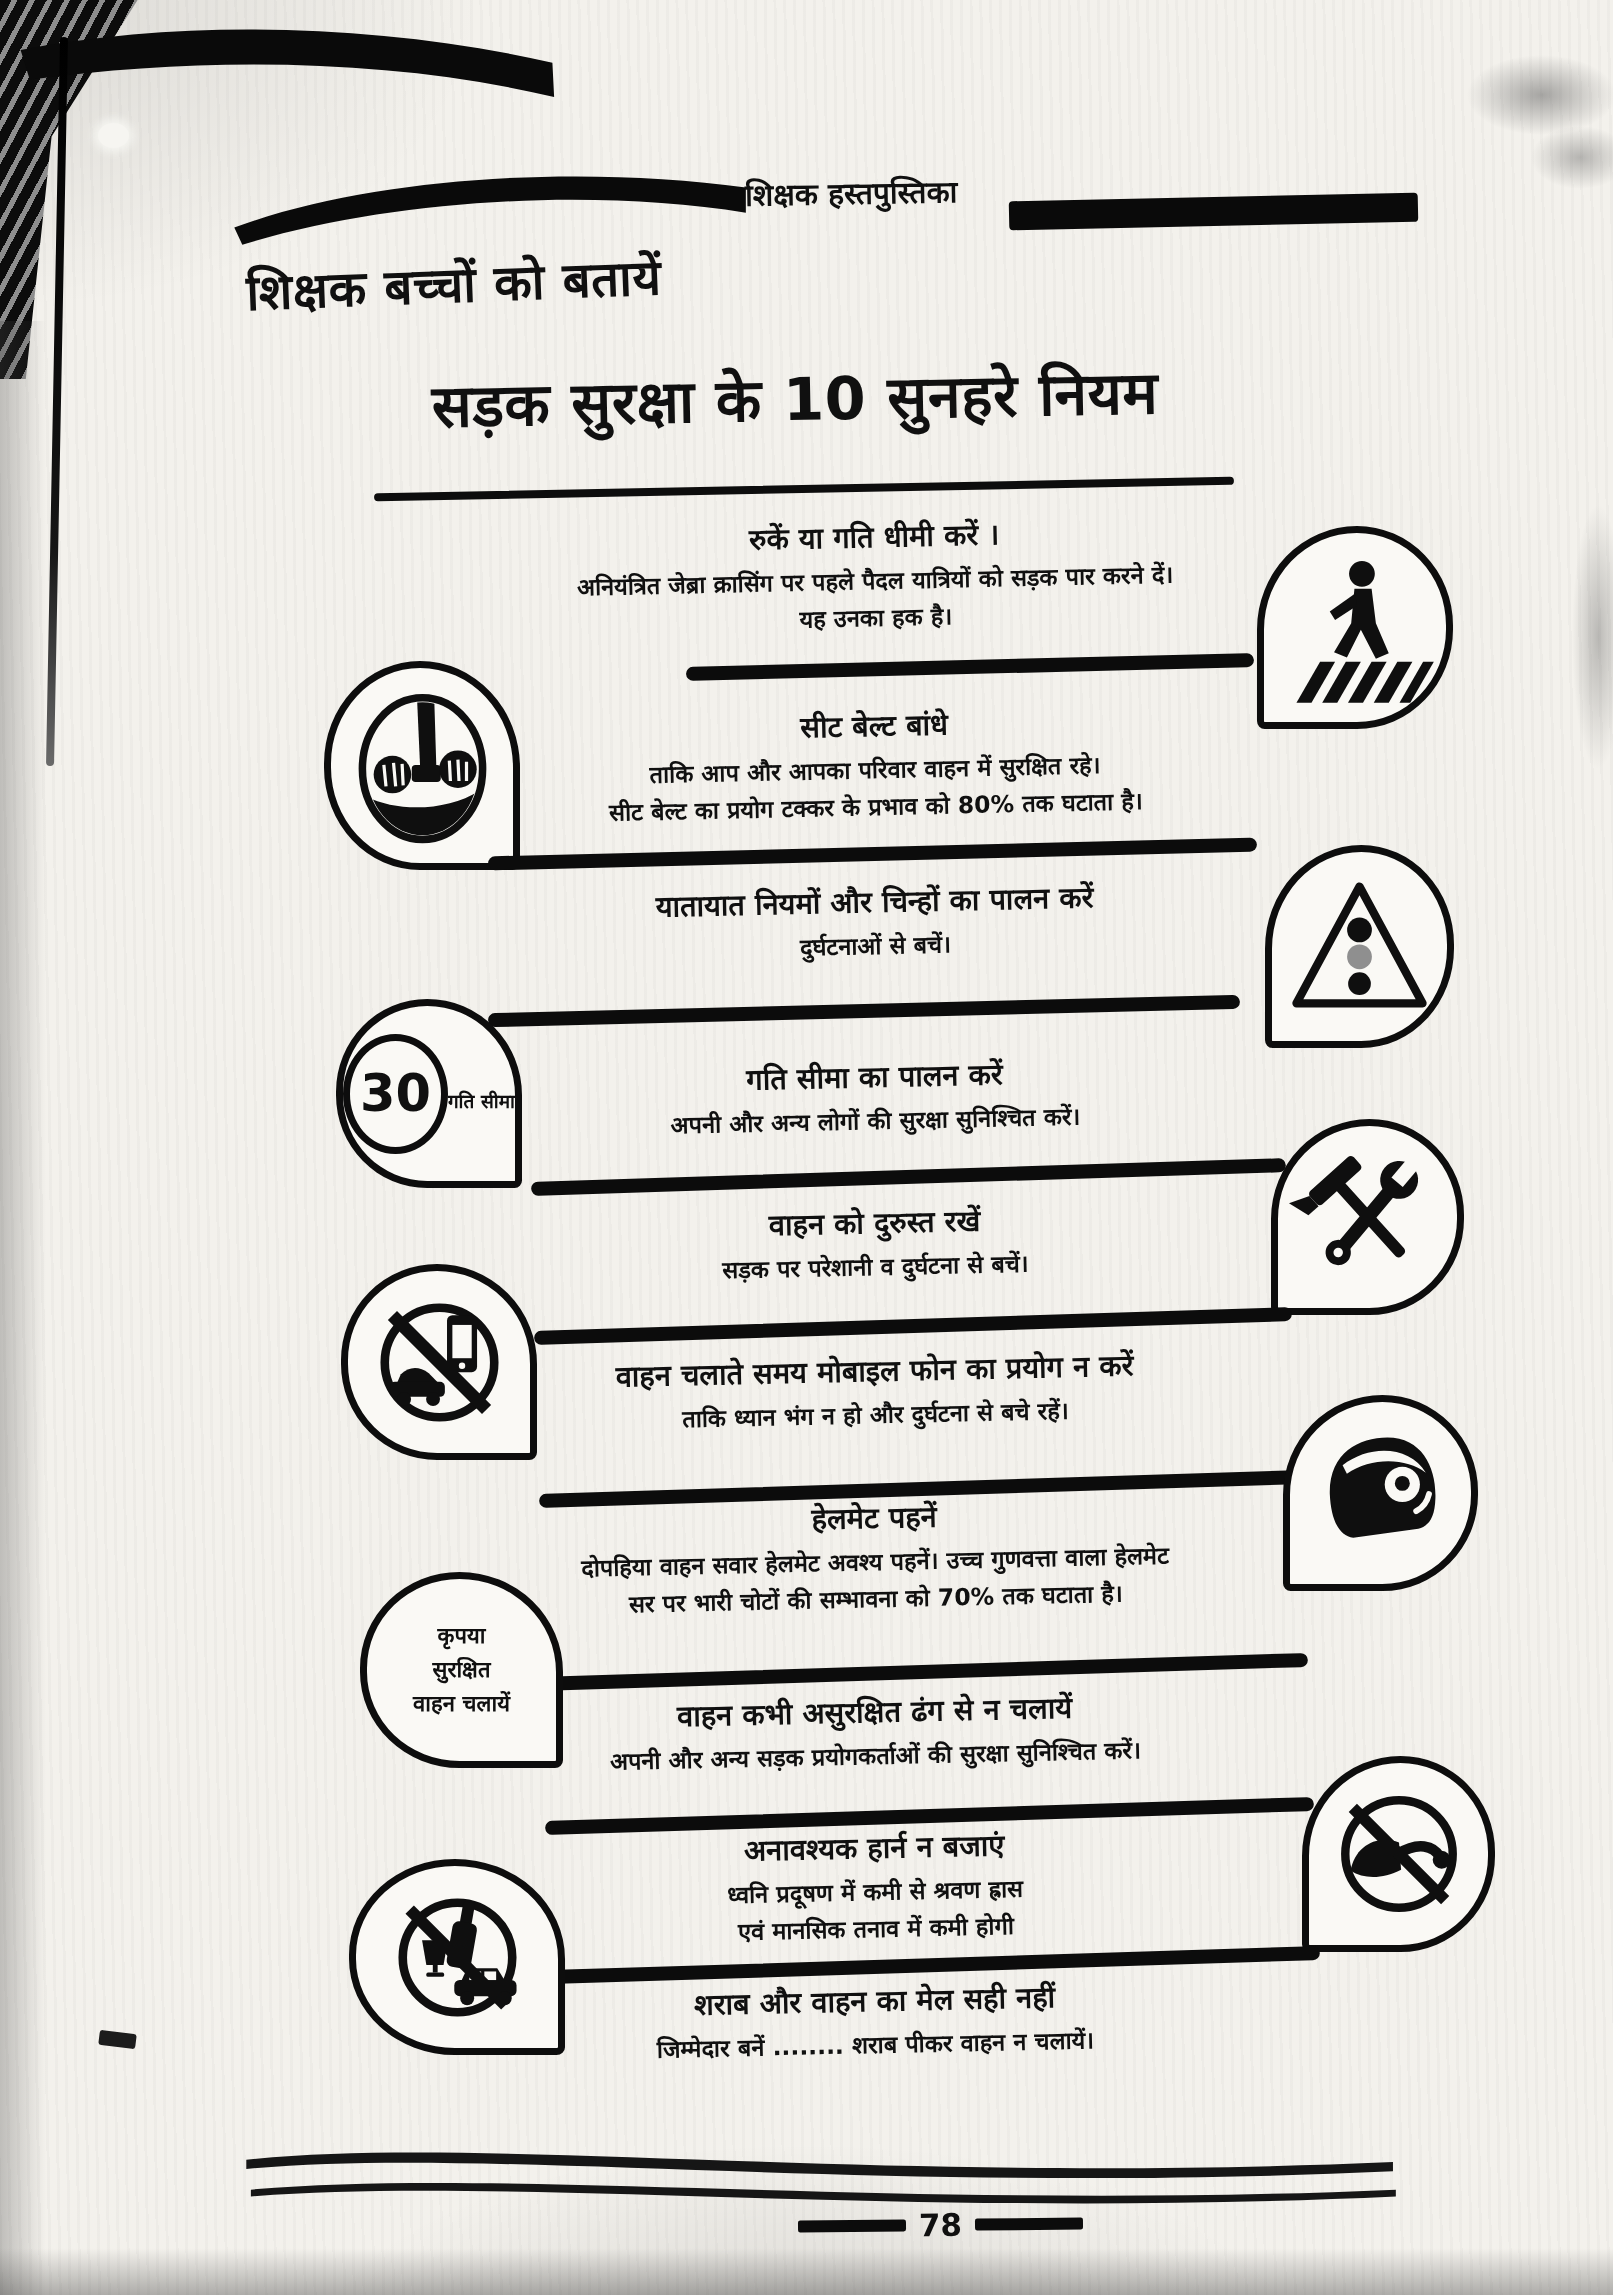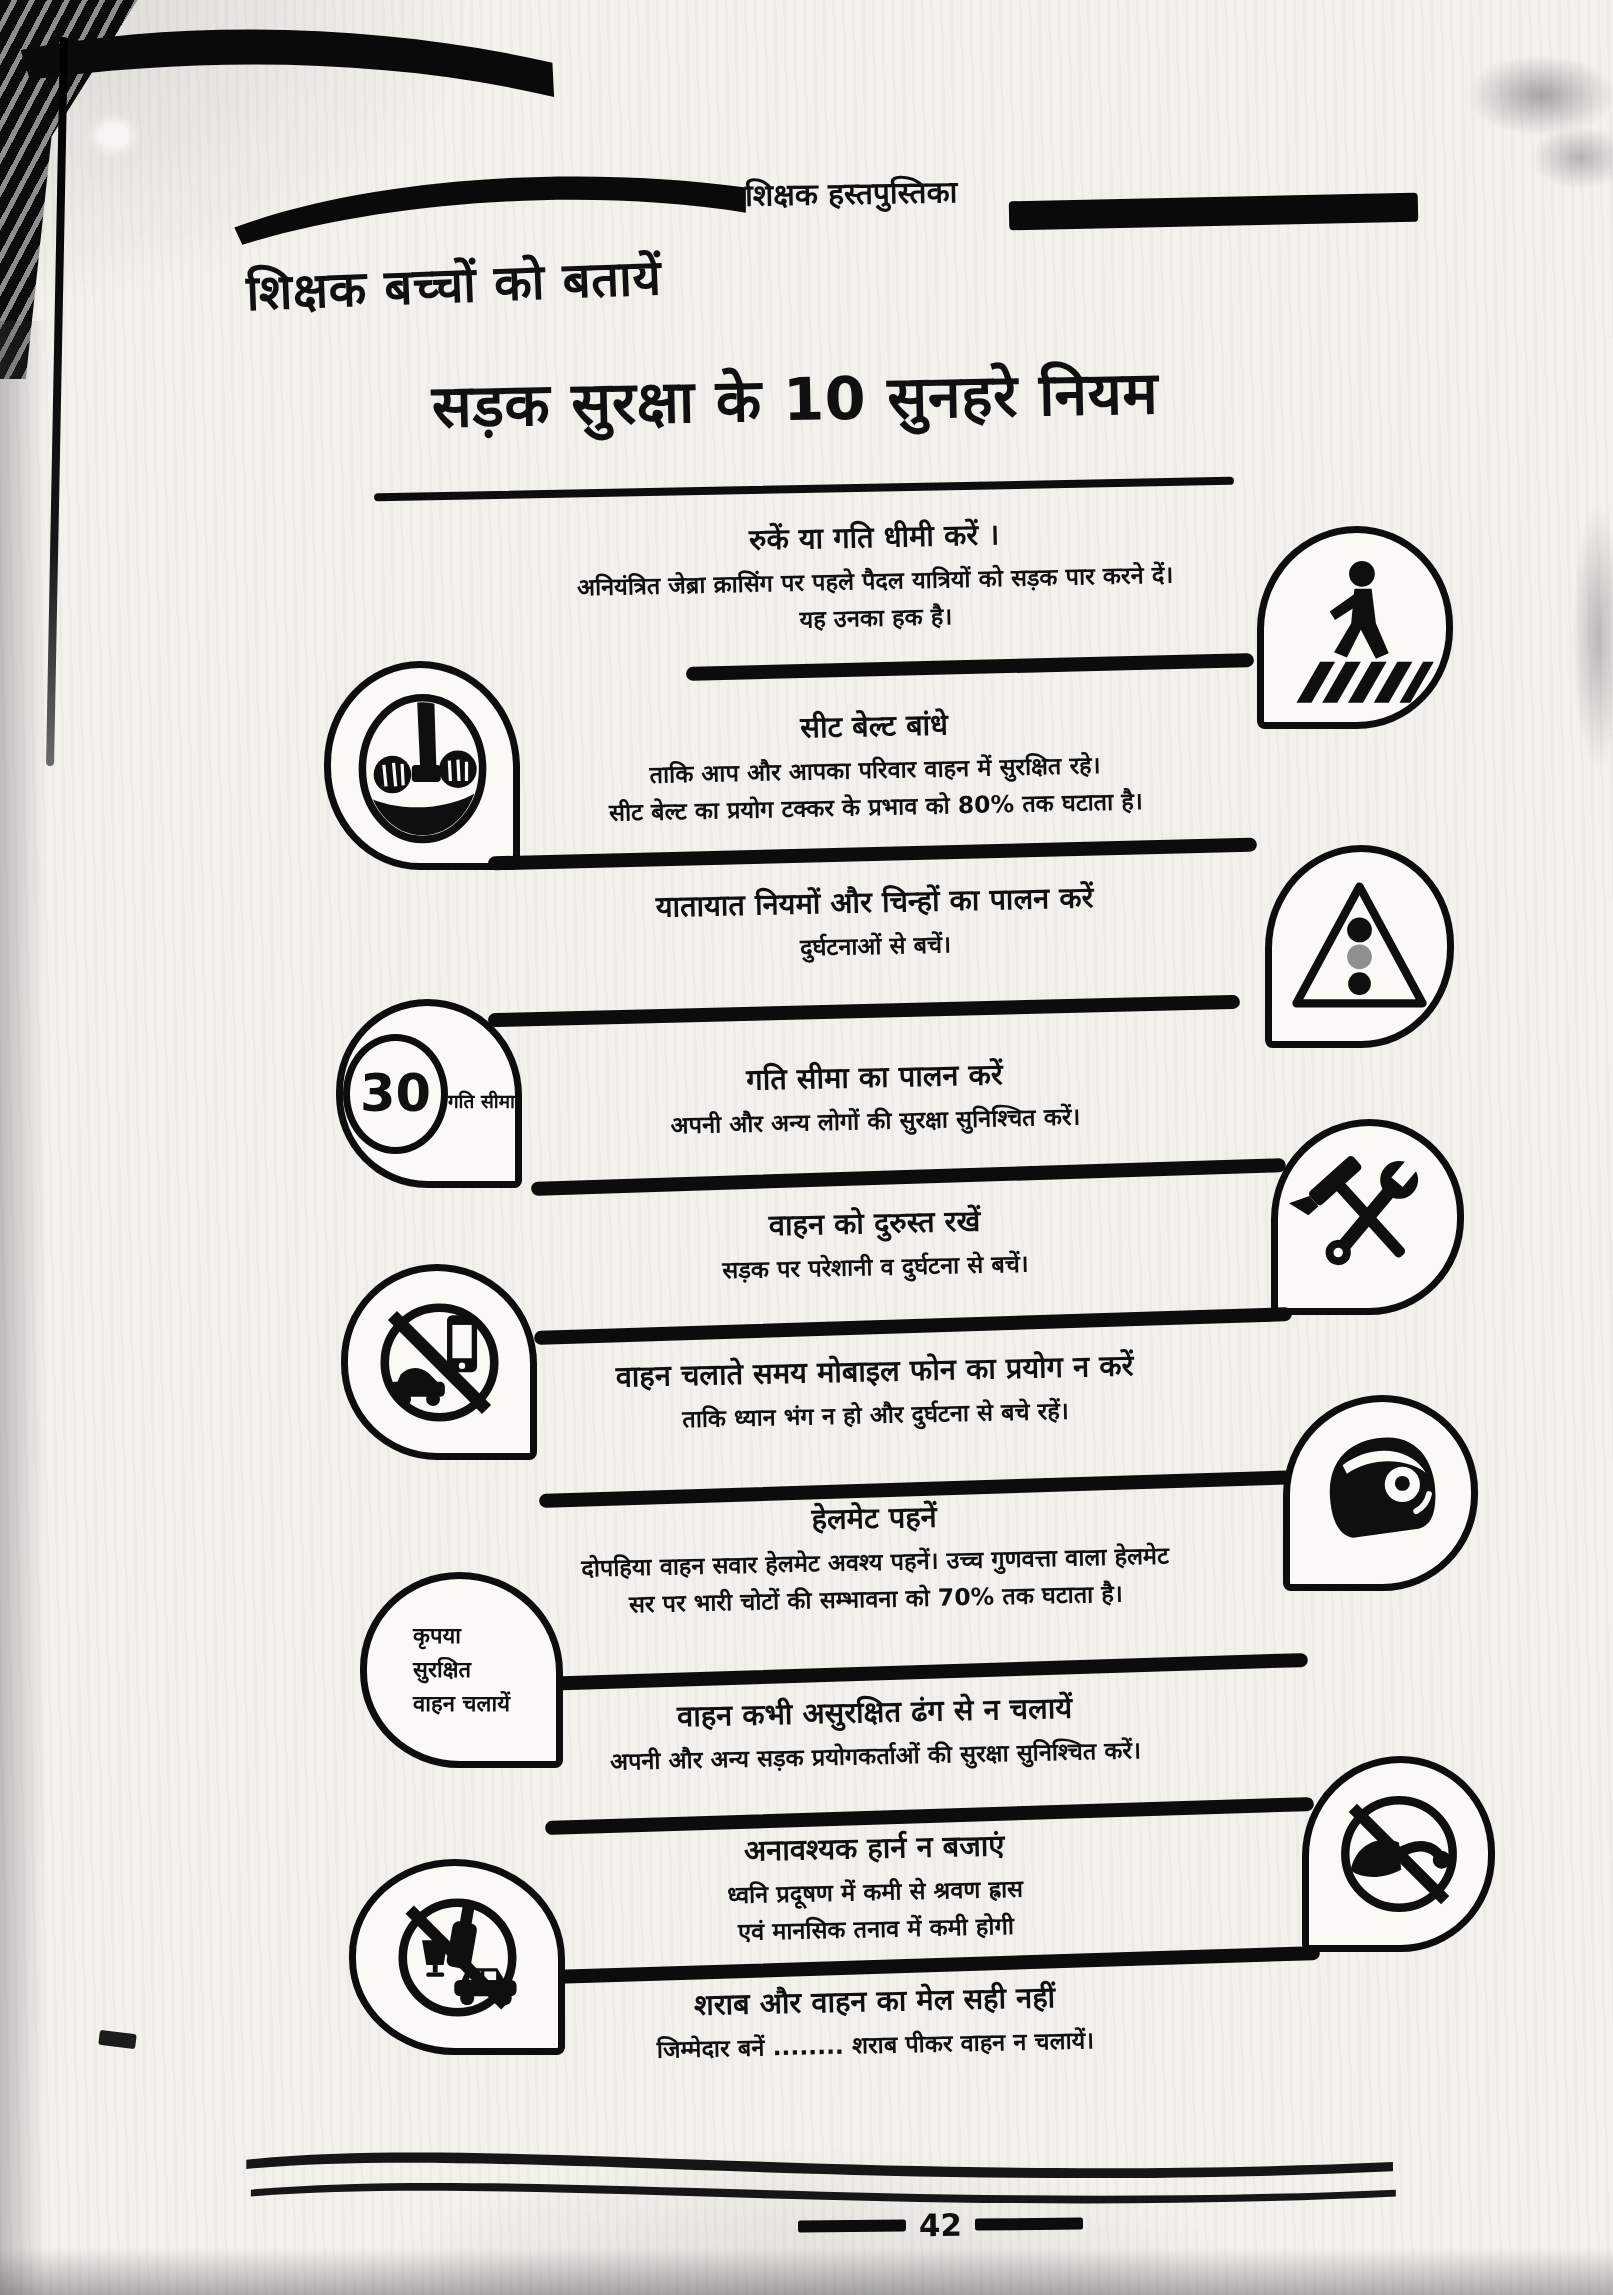--- a/index.html
+++ b/index.html
@@ -49,21 +49,21 @@
   .rule .d{font-size:23.5px;font-weight:700;white-space:nowrap;line-height:1.58;}
   .sep{position:absolute;height:14.3px;background:#0c0c0c;border-radius:8px;transform:rotate(-1.4deg);}
   
   .pin{position:absolute;border:7.5px solid #0d0d0d;background:#faf9f5;
     display:flex;align-items:center;justify-content:center;flex-direction:row;}
   .pin.r{border-radius:52% 50% 50% 4%;}   
   .pin.l{border-radius:50% 52% 4% 50%;}   
   .ring30{width:106px;height:106px;border:7.5px solid #0d0d0d;border-radius:50%;
     display:flex;align-items:center;justify-content:center;font-size:51px;font-weight:700;}
   .cap30{font-size:19px;font-weight:700;margin-top:15px;white-space:nowrap;}
-  .badge-txt{font-size:22px;font-weight:700;line-height:1.55;text-align:left;white-space:nowrap;}
+  .badge-txt{font-size:22px;font-weight:700;line-height:1.55;text-align:center;white-space:nowrap;}
   
   .fwaves{position:absolute;left:246px;top:2130px;}
   .pageno{position:absolute;left:780px;top:2207px;width:321px;display:flex;align-items:center;
     justify-content:center;gap:12.6px;transform:rotate(-.6deg);}
   .pageno .bar{width:108px;height:12.6px;background:#0c0c0c;border-radius:2.3px;}
   .pageno .num{font-size:31px;font-weight:700;}
 </style>
 </head>
 <body>
 
@@ -271,18 +271,18 @@
       <rect x="139" y="24" width="22" height="252" transform="rotate(-45 150 150)" fill="#0f0f0f"></rect>
     </svg>
   </div>
 
   <svg class="fwaves" width="1153" height="86" viewBox="0 0 2010 150">
     <path d="M0 52 C 420 8 1080 96 2000 56 L 2000 72 C 1080 114 420 28 0 68 Z" fill="#161616"></path>
     <path d="M8 104 C 460 64 1140 142 2005 104 L 2005 116 C 1140 156 460 80 8 116 Z" fill="#161616"></path>
   </svg>
   <div class="pageno">
     <div class="bar"></div>
-    <div class="num">42</div>
+    <div class="num">78</div>
     <div class="bar"></div>
   </div>
 
 </div>
 
 
 </body></html>

